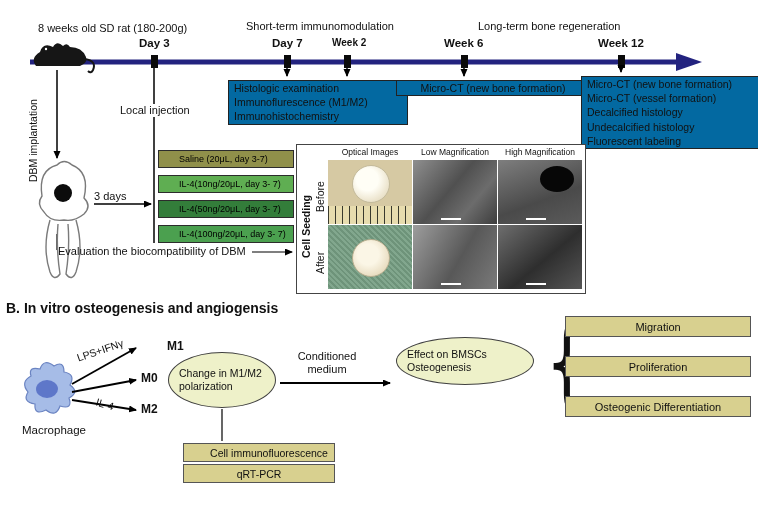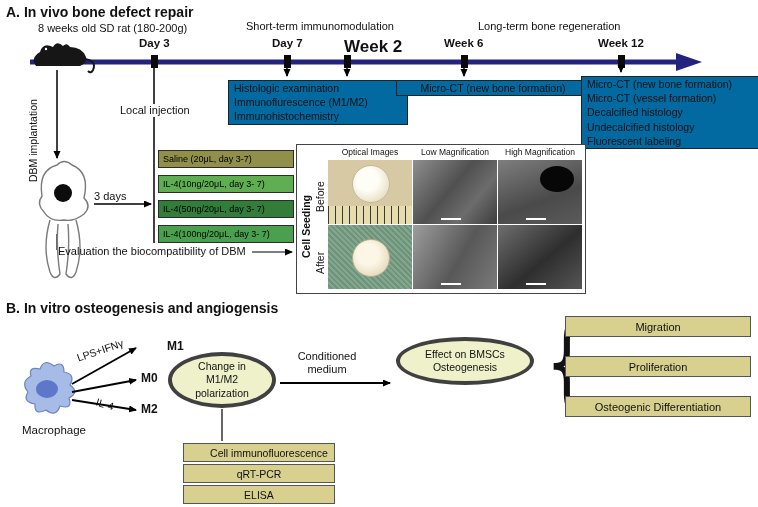--- a/index.html
+++ b/index.html
@@ -15,23 +15,23 @@
   #canvas{
     position:relative;width:758px;height:507px;background:#fff;overflow:hidden;
     font-family:"Liberation Sans","DejaVu Sans",sans-serif;color:#111;
   }
   .lbl{position:absolute;font-size:11px;white-space:nowrap;line-height:1.15;}
   .bold{font-weight:bold;}
   .title{position:absolute;font-size:14px;font-weight:bold;white-space:nowrap;}
   .vtext{position:absolute;font-size:10.5px;white-space:nowrap;transform:rotate(-90deg);transform-origin:left top;}
   .wbox{position:absolute;background:#0369a1;border:1px solid #222;font-size:10.5px;line-height:1.35;padding:0 5px;}
   .wbox div{white-space:nowrap;}
-  .greenbox{position:absolute;width:136px;height:18px;border:1px solid #2c2c2c;font-size:9px;display:flex;align-items:center;padding:0 4px;white-space:nowrap;color:#000;box-sizing:border-box;}
+  .greenbox{position:absolute;width:136px;height:18px;border:1px solid #2c2c2c;font-size:9px;display:flex;align-items:center;padding:0 20px;white-space:nowrap;color:#000;box-sizing:border-box;}
   .tanbox{position:absolute;background:var(--tan-box);border:1px solid #555;display:flex;align-items:center;justify-content:center;font-size:11px;white-space:nowrap;box-sizing:border-box;}
-  .oval{position:absolute;background:var(--pale-oval);border:4px solid #404040;border-radius:50%;display:flex;align-items:center;justify-content:center;text-align:center;font-size:10.5px;line-height:1.25;padding:3px 10px;box-sizing:border-box;}
+  .oval{position:absolute;background:var(--pale-oval);border:1px solid #404040;border-radius:50%;display:flex;align-items:center;justify-content:center;text-align:left;font-size:10.5px;line-height:1.25;padding:3px 10px;box-sizing:border-box;}
   .panel-border{position:absolute;border:1px solid #444;background:#fff;}
   .col-hdr{position:absolute;font-size:8.5px;width:84px;text-align:center;white-space:nowrap;}
   .cell{position:absolute;width:84px;height:64px;overflow:hidden;}
   .cell .scalebar{position:absolute;left:28px;bottom:4px;width:20px;height:2px;background:#fff;}
   .opt-before{background:#d6c9a3;}
   .opt-before .ruler{position:absolute;left:0;bottom:0;width:84px;height:18px;background:
       repeating-linear-gradient(90deg,#3a3a2e 0 1px,rgba(0,0,0,0) 1px 7px),#e7dcae;}
   .opt-before .disc{position:absolute;left:24px;top:5px;width:36px;height:36px;border-radius:50%;
       background:radial-gradient(circle at 40% 38%,#fffef6 0 35%,#ece4cd 70%,#d9d0b4 100%);border:1px solid #c4bb9c;}
   .opt-after{background:
@@ -99,29 +99,28 @@
 
     <line x1="72" y1="384" x2="136" y2="348" stroke="#000" stroke-width="1.8" marker-end="url(#arr)"></line>
     <line x1="72" y1="392" x2="136" y2="380" stroke="#000" stroke-width="1.8" marker-end="url(#arr)"></line>
     <line x1="72" y1="400" x2="136" y2="410" stroke="#000" stroke-width="1.8" marker-end="url(#arr)"></line>
 
     <line x1="280" y1="383" x2="390" y2="383" stroke="#000" stroke-width="1.8" marker-end="url(#arr)"></line>
 
     <line x1="222" y1="409" x2="222" y2="441" stroke="#000" stroke-width="1.2"></line>
   </svg>
 
-  <div class="title" style="left:6px;top:4px;">A. In vivo bone defect repair</div>
   <div class="lbl" style="left:38px;top:22px;">8 weeks old SD rat (180-200g)</div>
 
   <div class="lbl" style="left:246px;top:20px;">Short-term immunomodulation</div>
   <div class="lbl" style="left:478px;top:20px;">Long-term bone regeneration</div>
 
   <div class="lbl bold" style="left:139px;top:37px;font-size:11.5px;">Day 3</div>
   <div class="lbl bold" style="left:272px;top:37px;font-size:11.5px;">Day 7</div>
-  <div class="lbl bold" style="left:344px;top:37px;font-size:17px;text-align:right;">Week 2</div>
+  <div class="lbl bold" style="left:332px;top:37px;font-size:10px;text-align:right;">Week 2</div>
   <div class="lbl bold" style="left:444px;top:37px;font-size:11.5px;">Week 6</div>
   <div class="lbl bold" style="left:598px;top:37px;font-size:11.5px;">Week 12</div>
 
   <div class="vtext" style="left:27px;top:182px;">DBM implantation</div>
   <div class="lbl" style="left:118px;top:104px;background:#fff;padding:0 2px;">Local injection</div>
   <div class="lbl" style="left:94px;top:190px;">3 days</div>
 
   <div class="wbox" style="left:228px;top:80px;width:168px;">
     <div>Histologic examination</div>
     <div>Immunoflurescence (M1/M2)</div>
@@ -193,15 +192,14 @@
   <div class="oval" style="left:396px;top:337px;width:138px;height:48px;">Effect on BMSCs Osteogenesis</div>
 
   <div class="brace" style="left:536px;top:310px;">{</div>
 
   <div class="tanbox" style="left:565px;top:316px;width:186px;height:21px;">Migration</div>
   <div class="tanbox" style="left:565px;top:356px;width:186px;height:21px;">Proliferation</div>
   <div class="tanbox" style="left:565px;top:396px;width:186px;height:21px;">Osteogenic Differentiation</div>
 
   <div class="tanbox" style="left:183px;top:443px;width:152px;height:19px;font-size:10.5px;padding-left:20px;">Cell immunofluorescence</div>
   <div class="tanbox" style="left:183px;top:464px;width:152px;height:19px;font-size:10.5px;">qRT-PCR</div>
-  <div class="tanbox" style="left:183px;top:485px;width:152px;height:19px;font-size:10.5px;">ELISA</div>
 
 </div>
 
 </body></html>

